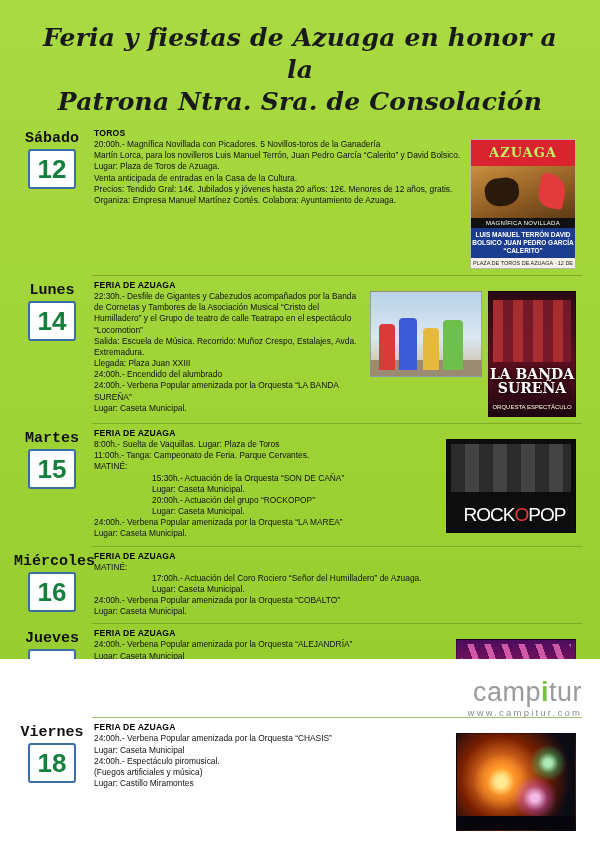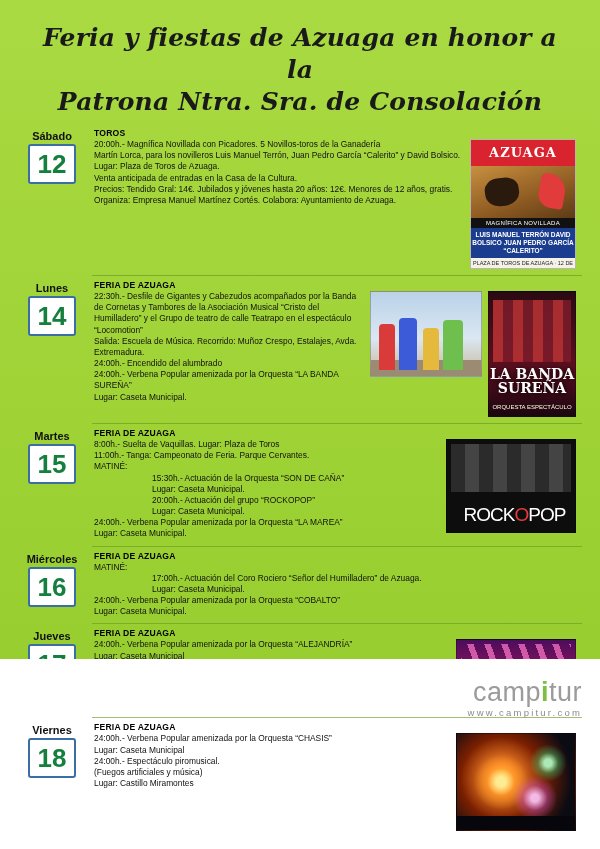--- a/index.html
+++ b/index.html
@@ -51,25 +51,25 @@
     margin: 2px 0 4px 78px;
     opacity: .65;
   }
   .daybox {
     width: 76px;
     flex: 0 0 76px;
     text-align: center;
     padding-top: 2px;
   }
   .daybox .dayname {
-    font-size: 11px;
+    font-size: 15px;
     font-weight: bold;
     color: #111;
     margin-bottom: 2px;
-    font-family: Liberation Sans, sans-serif;
+    font-family: Liberation Mono, monospace;
     text-align: center;
   }
   .daybox .daynum {
     display: block;
     margin: 0 auto;
     width: 44px;
     height: 36px;
     line-height: 36px;
     background: #ffffff;
     border: 2px solid #3a6ea5;
@@ -105,21 +105,21 @@
     align-items: flex-start;
   }
   .text-col { flex: 1 1 auto; min-width: 0; }
   .img-col { flex: 0 0 auto; display: flex; gap: 6px; padding-left: 6px; }
 
   
   .pic { position: relative; overflow: hidden; border: 1px solid rgba(0,0,0,.25); }
 
   
   .pic-toros { width: 104px; height: 128px; background: #f4f2e8; }
-  .pt-top { height: 26px; background: #d9232e; color: #ffffff; font-size: 13px; font-weight: bold;
+  .pt-top { height: 26px; background: #d9232e; color: #bef264; font-size: 13px; font-weight: bold;
             text-align: center; line-height: 26px; letter-spacing: 1px; font-family: "DejaVu Serif", serif;}
   .pt-mid { height: 52px; background: linear-gradient(160deg,#c8903f,#8d5a22 60%,#5d3b16);
             position: relative; }
   .pt-mid:after { content:""; position:absolute; left:14px; top:12px; width:34px; height:28px;
             background:#2a1a0d; border-radius:40% 40% 45% 45%; transform: rotate(-8deg);}
   .pt-mid:before { content:""; position:absolute; right:10px; top:8px; width:26px; height:34px;
             background:#e23b3b; border-radius:6px 18px 4px 14px; transform: rotate(10deg);}
   .pt-band { background:#111; color:#fff; font-size:6px; text-align:center; padding:2px 0; letter-spacing:.3px;}
   .pt-names { background:#1b3d8f; color:#fff; font-size:6.5px; font-weight:bold; text-align:center; padding:3px 0; line-height:1.25;}
   .pt-foot { background:#f4f2e8; color:#222; font-size:5.5px; text-align:center; padding:2px 1px; line-height:1.2;}
@@ -247,20 +247,21 @@
       <div class="daybox">
         <div class="dayname">Lunes</div>
         <span class="daynum">14</span>
       </div>
       <div class="content">
         <div class="evt-head">FERIA DE AZUAGA</div>
         <div class="row-body">
           <div class="text-col">
             <p class="line">22:30h.- Desfile de Gigantes y Cabezudos acompañados por la Banda de Cornetas y Tambores de la Asociación Musical “Cristo del Humilladero” y el Grupo de teatro de calle Teatrapo en el espectáculo “Locomotion”</p>
             <p class="line">Salida: Escuela de Música. Recorrido: Muñoz Crespo, Estalajes, Avda. Extremadura.</p>
+            <p class="line">Llegada: Plaza Juan XXIII</p>
             <p class="line">24:00h.- Encendido del alumbrado</p>
             <p class="line">24:00h.- Verbena Popular amenizada por la Orquesta “LA BANDA SUREÑA”</p>
             <p class="line">Lugar: Caseta Municipal.</p>
           </div>
           <div class="img-col">
             <div class="pic pic-gigantes">
               <div class="pg-ground"></div>
               <div class="pg-fig pg1"></div>
               <div class="pg-fig pg2"></div>
               <div class="pg-fig pg3"></div>

